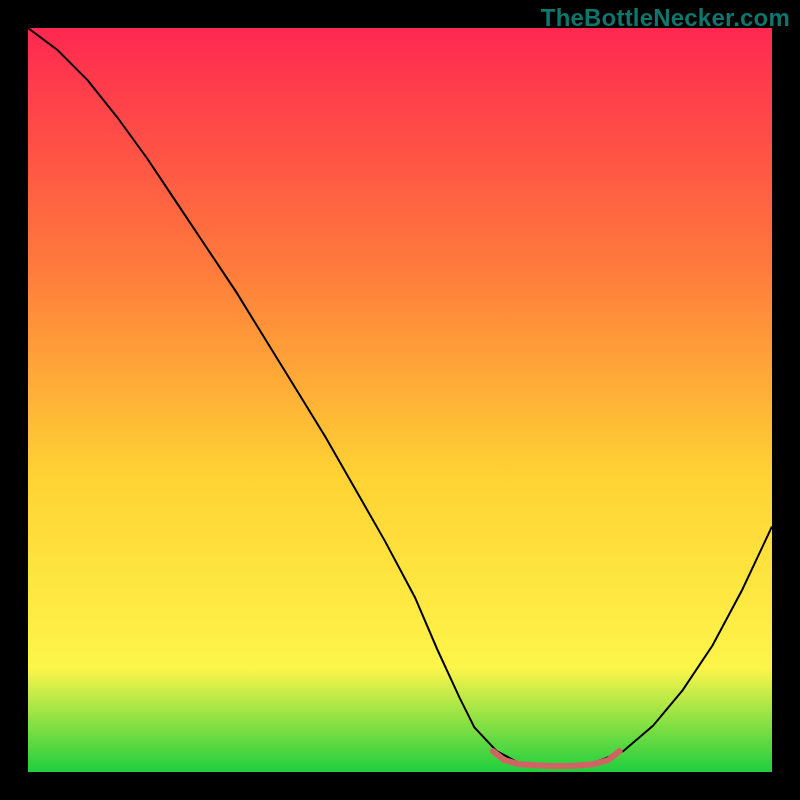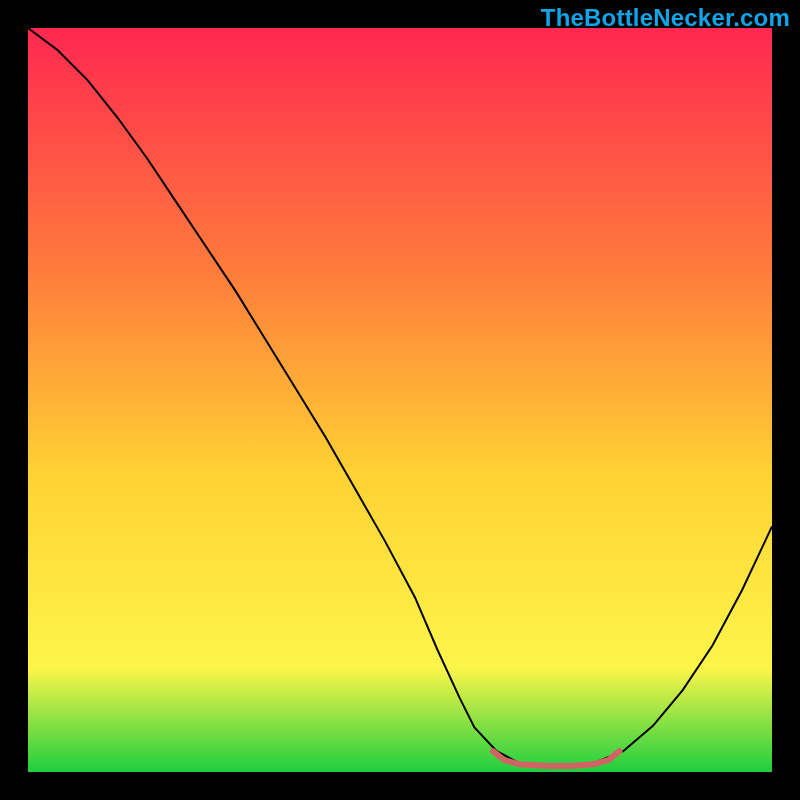--- a/index.html
+++ b/index.html
@@ -12,21 +12,21 @@
   }
   .container {
     position: relative;
     width: 800px;
     height: 800px;
   }
   .watermark {
     position: absolute;
     top: 4px;
     right: 10px;
-    color: #0ea5e9;
+    color: #0f766e;
     font-size: 24px;
     font-weight: 600;
     z-index: 5;
     letter-spacing: 0.2px;
   }
   .plot-wrap {
     position: absolute;
     left: 28px;
     top: 28px;
     width: 744px;

